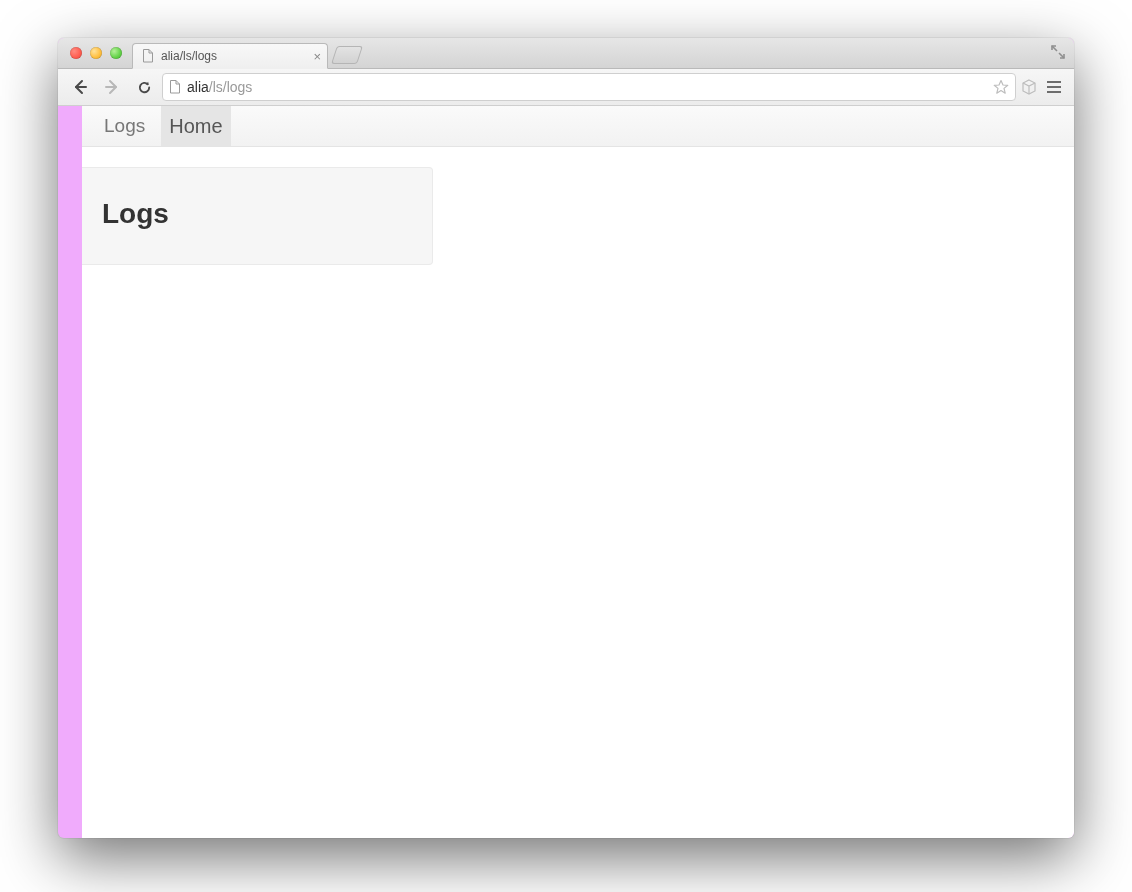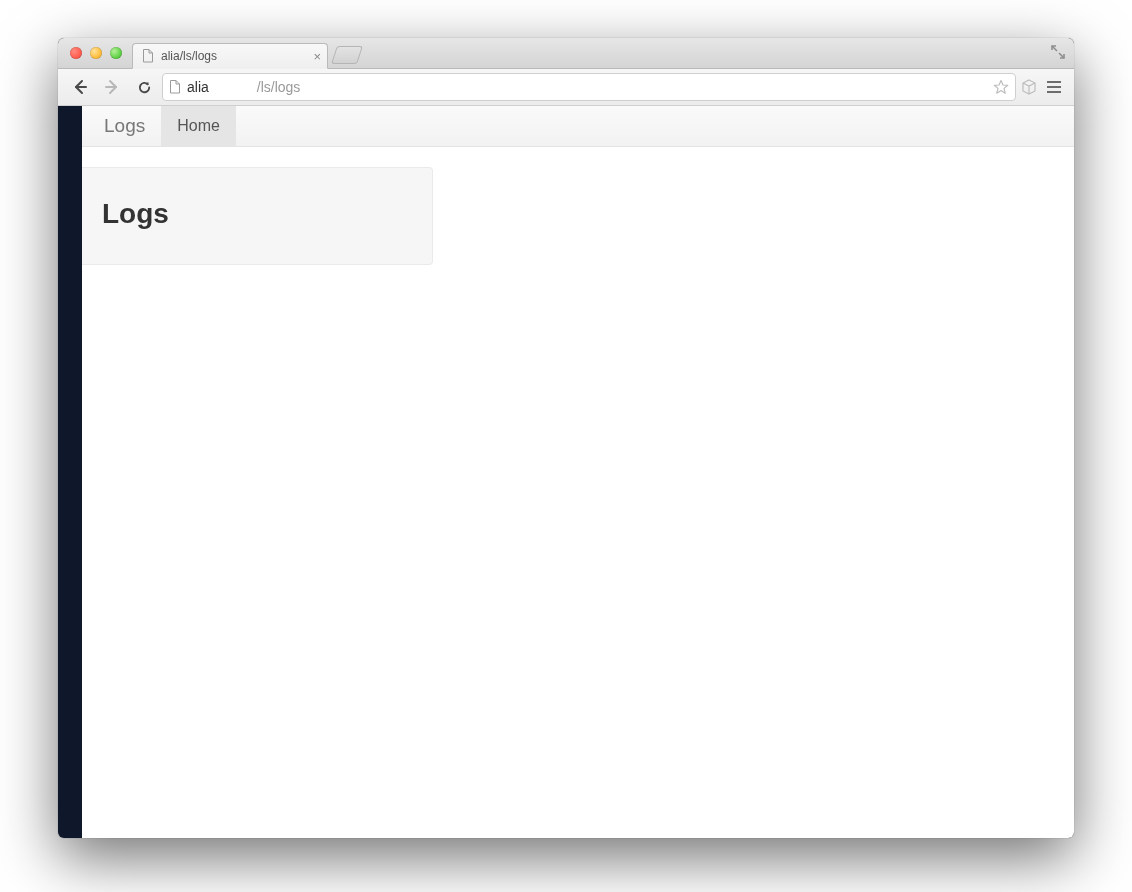--- a/index.html
+++ b/index.html
@@ -16,21 +16,21 @@
     width: 1132px;
     height: 892px;
     background: #fff;
   }
   .window {
     position: absolute;
     left: 58px;
     top: 38px;
     width: 1016px;
     height: 800px;
-    background: #0f172a;
+    background: #f0abfc;
     border-radius: 6px;
     box-shadow: 0 20px 60px rgba(0,0,0,0.55), 0 0 0 1px rgba(0,0,0,0.05);
     overflow: hidden;
   }
 
   
   .tabstrip {
     height: 30px;
     background: linear-gradient(#e6e6e6, #d4d4d4);
     border-bottom: 1px solid #b9b9b9;
@@ -124,21 +124,21 @@
     display: flex;
     align-items: center;
     padding: 0 6px;
     gap: 6px;
     font-size: 14px;
     color: #333;
     position: relative;
   }
   .omnibox .page-icon { color:#9a9a9a; display:flex; }
   .omnibox .url { flex:1; white-space:nowrap; overflow:hidden; }
-  .omnibox .url .dim { color:#9a9a9a;margin-left:48px; }
+  .omnibox .url .dim { color:#9a9a9a; }
   .omnibox .star { color:#bdbdbd; }
   .cube {
     width:18px;height:18px;
     display:flex;align-items:center;justify-content:center;
     color:#bdbdbd;
   }
   .menu {
     width: 24px; height: 24px;
     display:flex;align-items:center;justify-content:center;
     color:#6d6d6d;
@@ -163,22 +163,22 @@
   .brand {
     display: flex;
     align-items: center;
     padding: 0 16px 0 0;
     font-size: 19px;
     color: #777;
   }
   .navitem {
     display: flex;
     align-items: center;
-    padding: 0 16px;
-    font-size: 16px;
+    padding: 0 8px;
+    font-size: 20px;
     color: #555;
   }
   .navitem.active {
     background: #e5e5e5;
   }
   .card {
     margin: 20px 0 0 0;
     width: 310px;
     background: #f6f6f6;
     border: 1px solid #eaeaea;

